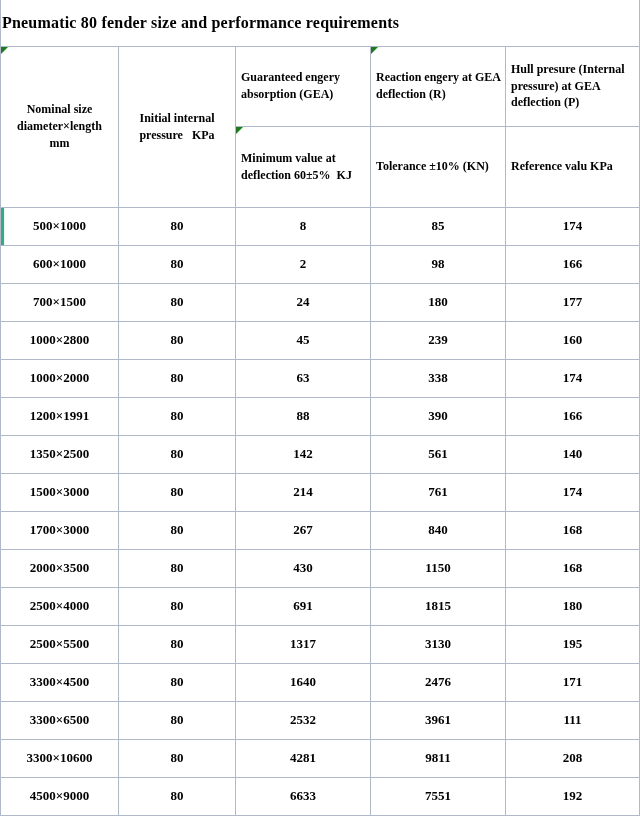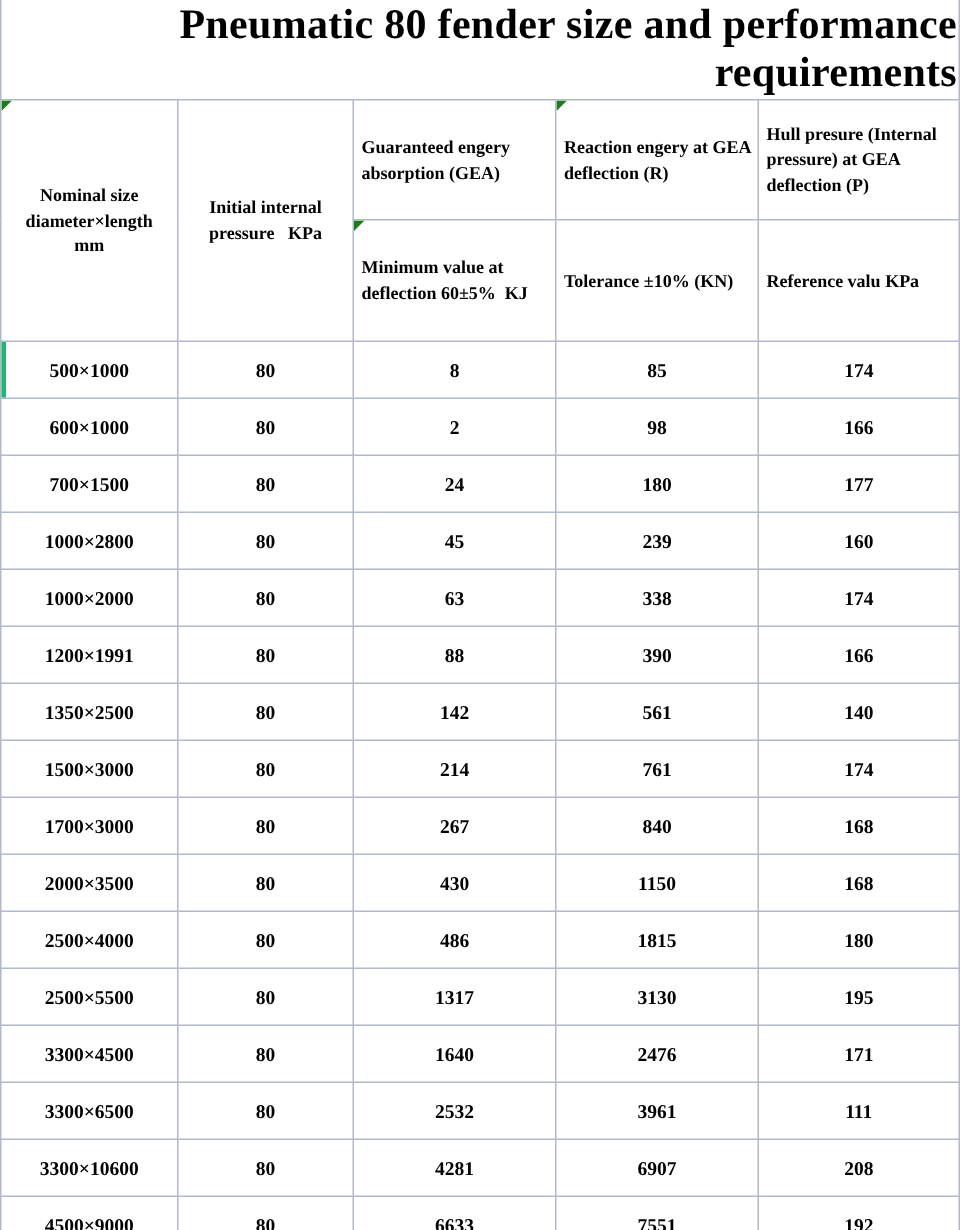--- a/index.html
+++ b/index.html
@@ -23,22 +23,22 @@
     border: 1px solid #b0b9c9;
     font-weight: bold;
     vertical-align: middle;
     overflow: hidden;
     box-sizing: border-box;
   }
   
   tr.title-row td {
     border-top: none;
     height: 46px;
-    text-align: right;
-    font-size: 28px;
+    text-align: left;
+    font-size: 16px;
     letter-spacing: 0.2px;
   }
   
   tr.h1 td { height: 80px; }
   tr.h2 td { height: 81px; }
   td.hdr {
     position: relative;
     font-size: 12px;
     line-height: 1.4;
     white-space: pre;
@@ -175,21 +175,21 @@
       <tr>
         <td>2000×3500</td>
         <td>80</td>
         <td>430</td>
         <td>1150</td>
         <td>168</td>
       </tr>
       <tr>
         <td>2500×4000</td>
         <td>80</td>
-        <td>486</td>
+        <td>691</td>
         <td>1815</td>
         <td>180</td>
       </tr>
       <tr>
         <td>2500×5500</td>
         <td>80</td>
         <td>1317</td>
         <td>3130</td>
         <td>195</td>
       </tr>
@@ -204,21 +204,21 @@
         <td>3300×6500</td>
         <td>80</td>
         <td>2532</td>
         <td>3961</td>
         <td>111</td>
       </tr>
       <tr>
         <td>3300×10600</td>
         <td>80</td>
         <td>4281</td>
-        <td>6907</td>
+        <td>9811</td>
         <td>208</td>
       </tr>
       <tr>
         <td>4500×9000</td>
         <td>80</td>
         <td>6633</td>
         <td>7551</td>
         <td>192</td>
       </tr>
     </tbody>

